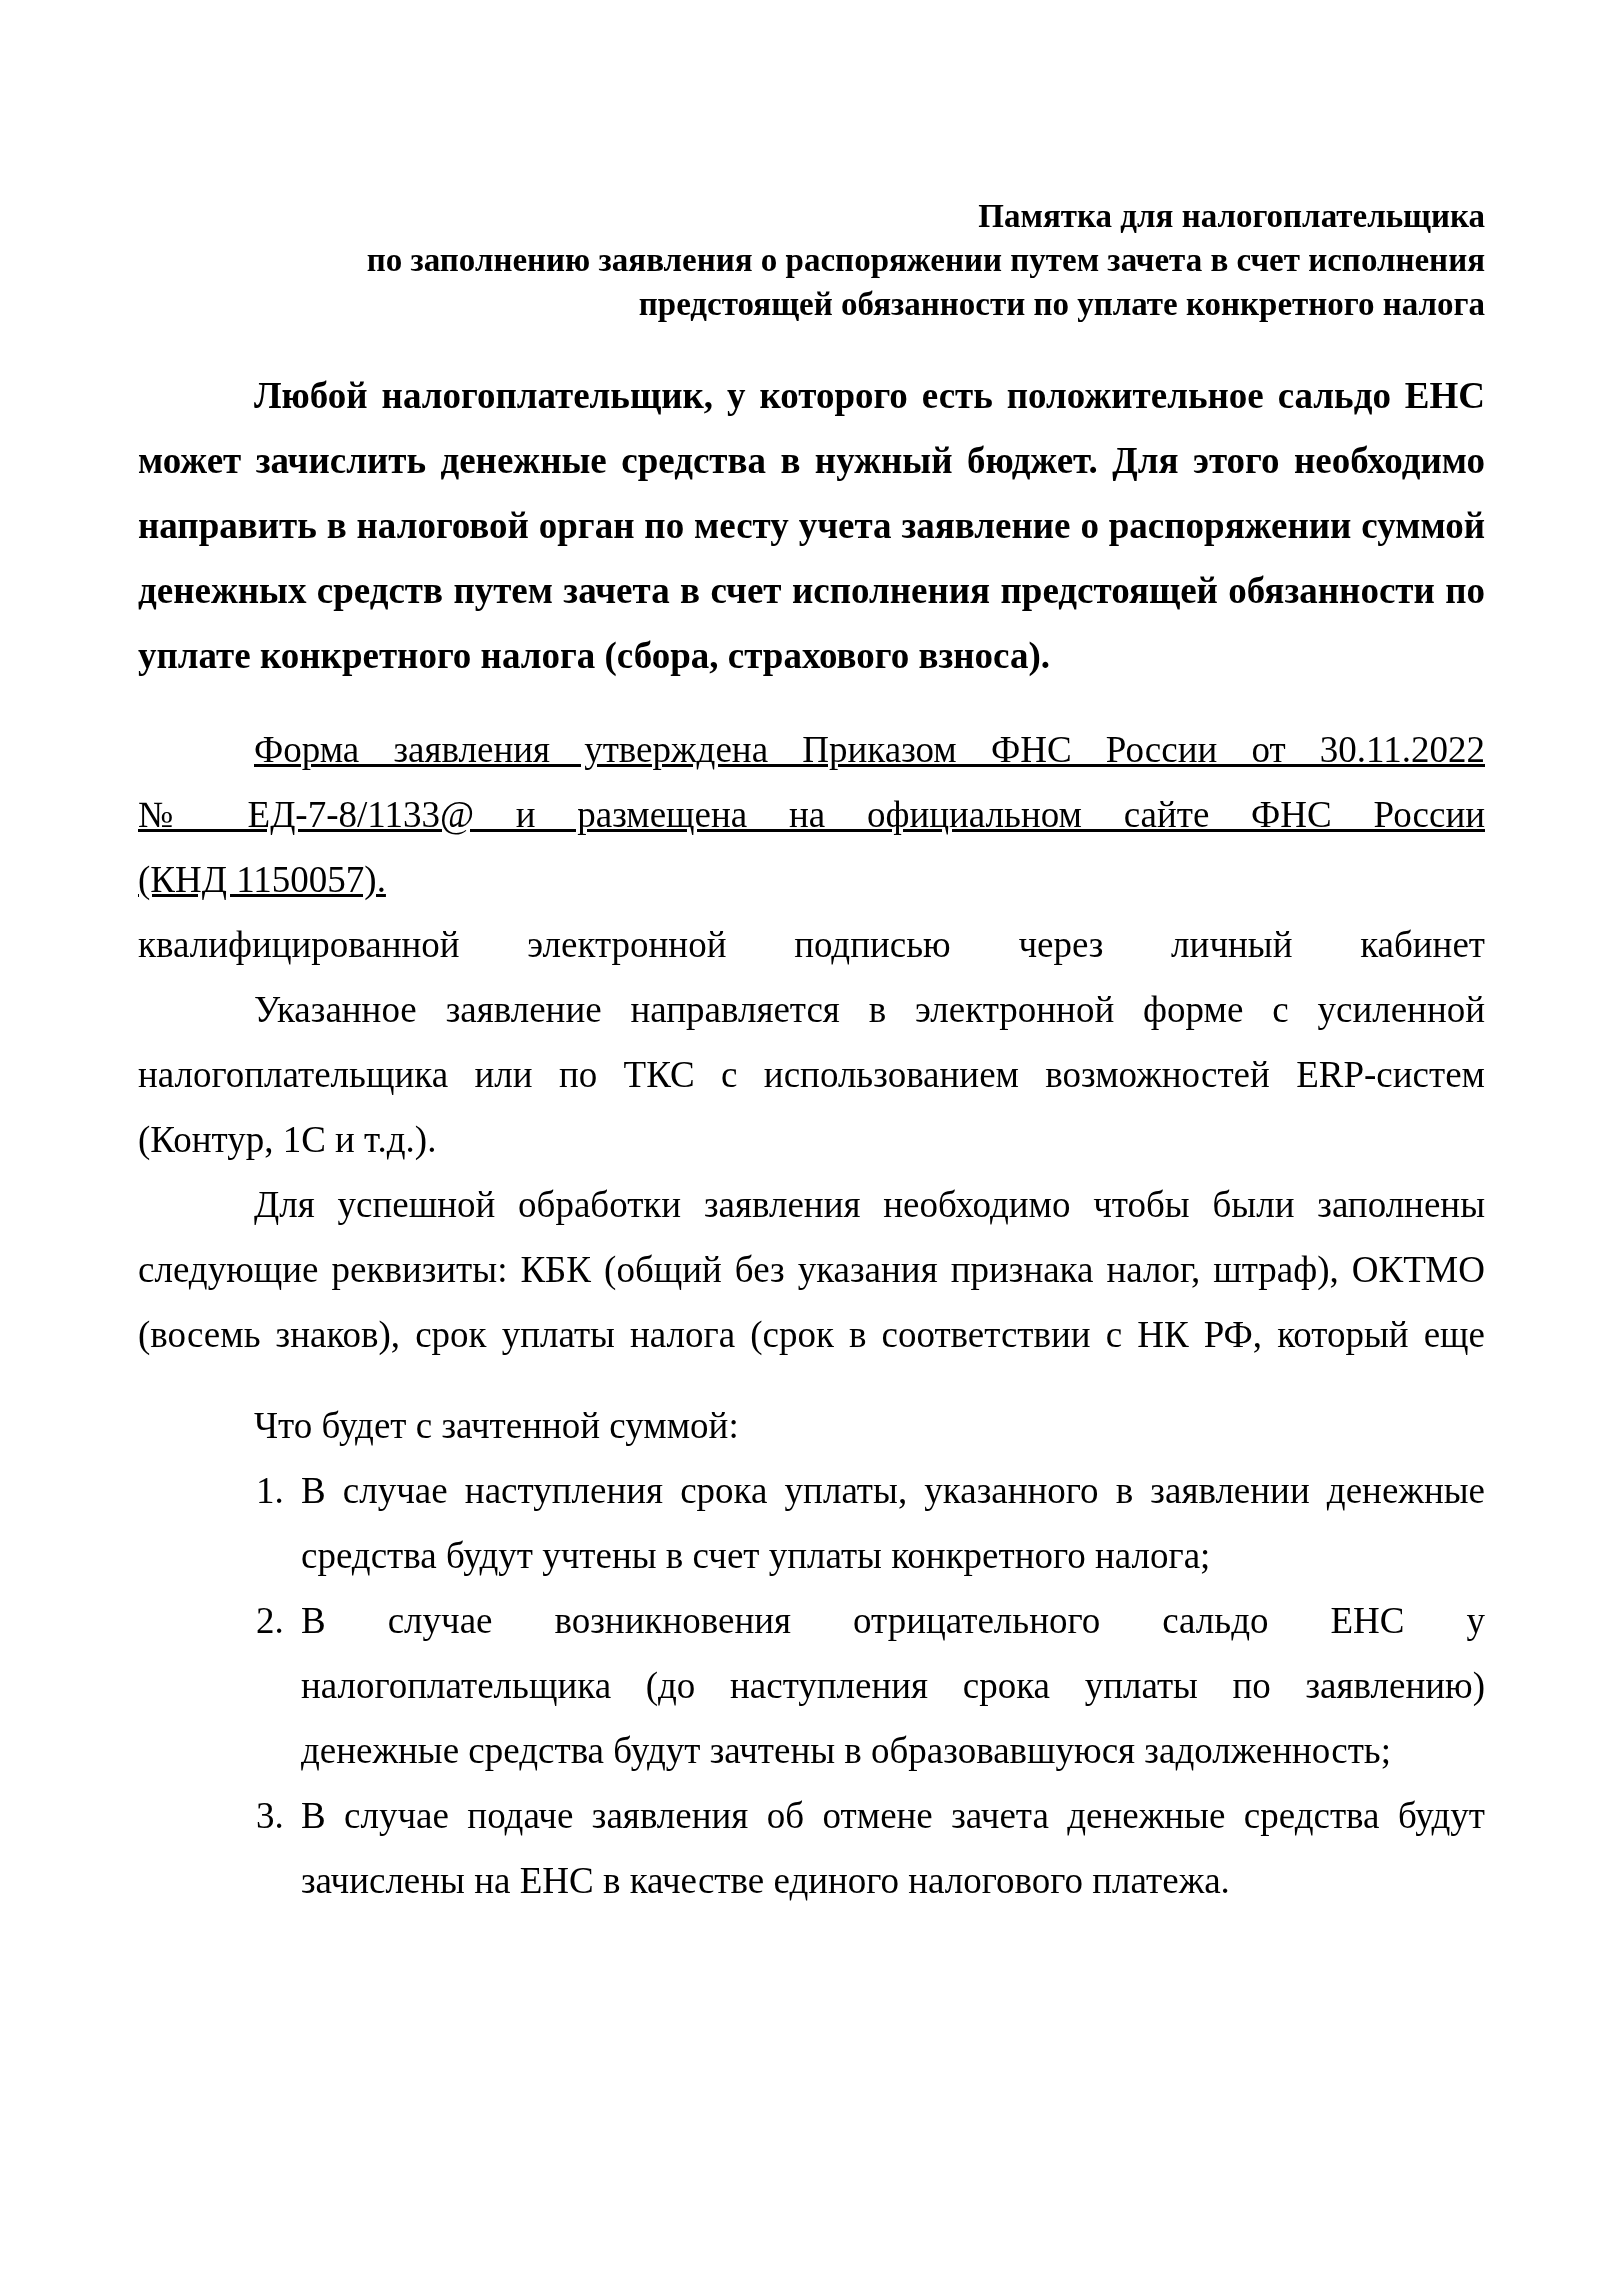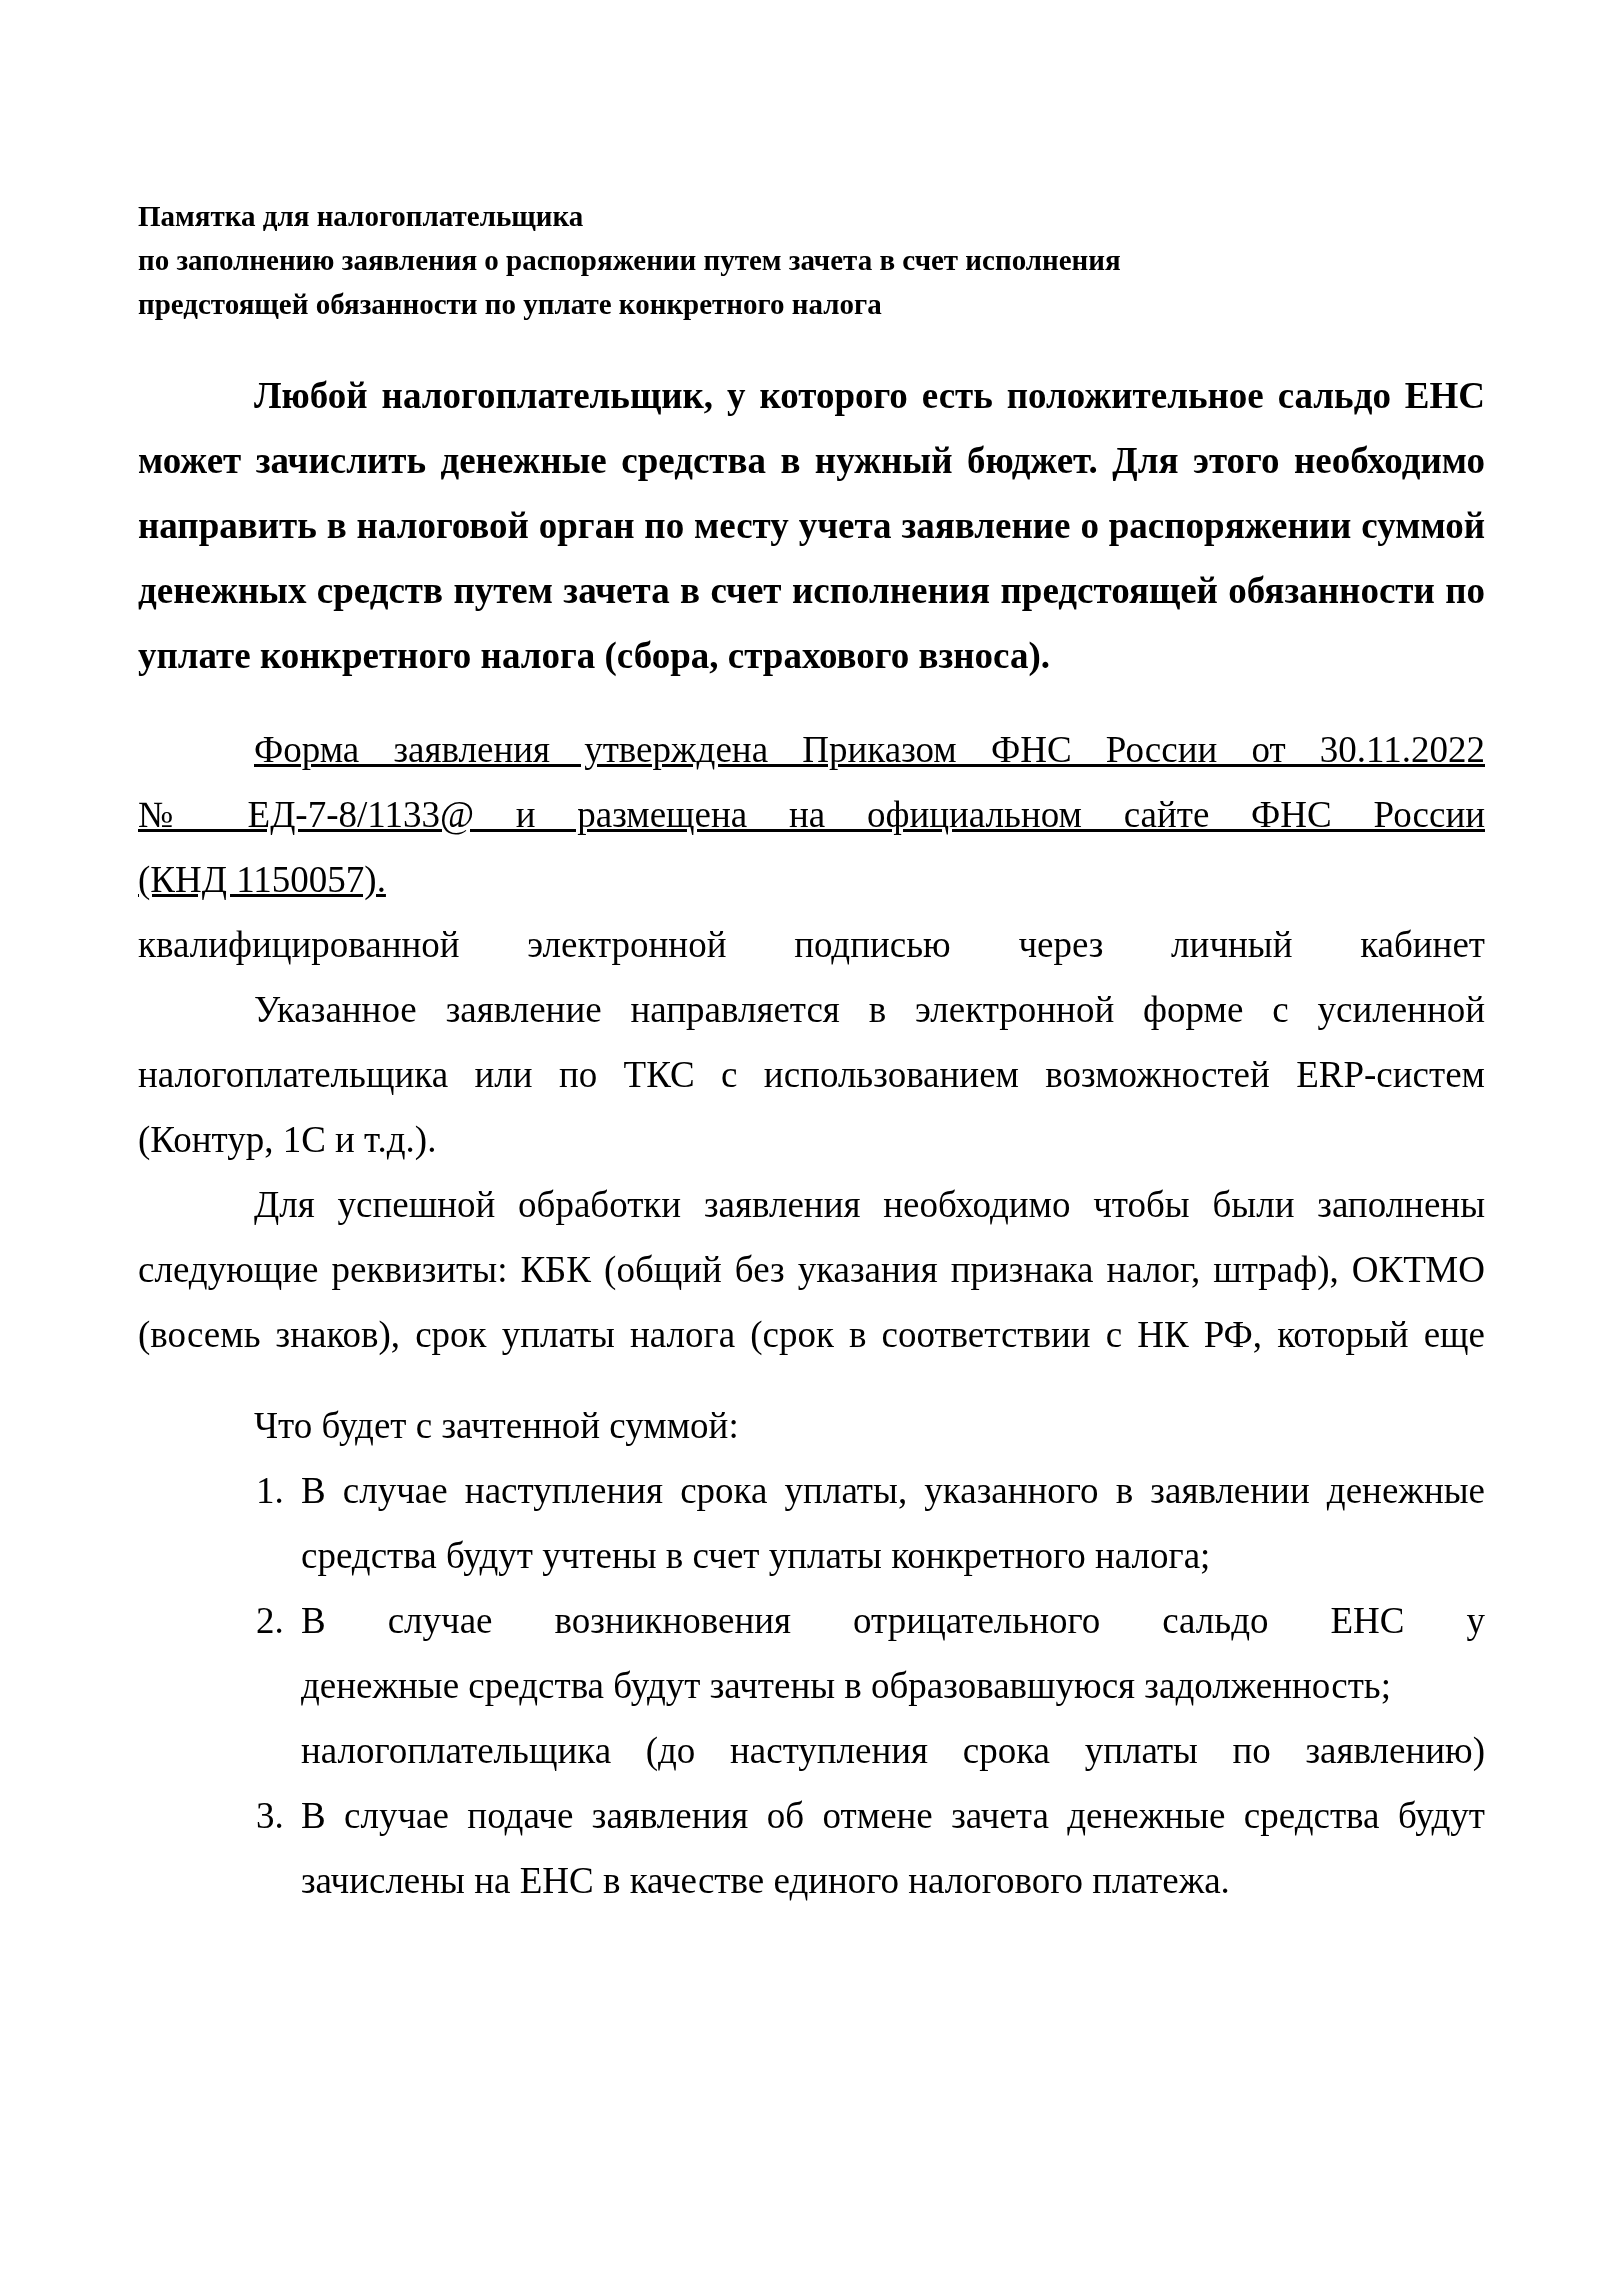--- a/index.html
+++ b/index.html
@@ -12,24 +12,24 @@
     width: 1623px;
     height: 2295px;
     background: #ffffff;
     box-sizing: border-box;
     padding: 194px 138px 0 138px;
     font-family: "Liberation Serif", "DejaVu Serif", serif;
     color: #000000;
     overflow: hidden;
   }
   .doc-title {
-    font-size: 29px;
+    font-size: 33px;
     font-weight: bold;
     line-height: 44px;
-    text-align: left;
+    text-align: right;
   }
   .body-text {
     font-size: 37px;
     line-height: 65px;
   }
   .para { margin: 0; }
   .para.sp-after-title { margin-top: 37px; font-weight: bold; }
   .para.sp-extra { margin-top: 29.4px; text-decoration: underline; }
   .intro-line { margin-top: 26px; }
   .line {
@@ -100,22 +100,22 @@
 
       <div class="list-item">
         <span class="num">1.</span>
         <div class="line">В случае наступления срока уплаты, указанного в заявлении денежные</div>
         <div class="line last">средства будут учтены в счет уплаты конкретного налога;</div>
       </div>
 
       <div class="list-item">
         <span class="num">2.</span>
         <div class="line">В случае возникновения отрицательного сальдо ЕНС у</div>
+        <div class="line">налогоплательщика (до наступления срока уплаты по заявлению)</div>
         <div class="line last">денежные средства будут зачтены в образовавшуюся задолженность;</div>
-        <div class="line">налогоплательщика (до наступления срока уплаты по заявлению)</div>
       </div>
 
       <div class="list-item">
         <span class="num">3.</span>
         <div class="line">В случае подаче заявления об отмене зачета денежные средства будут</div>
         <div class="line last">зачислены на ЕНС в качестве единого налогового платежа.</div>
       </div>
 
     </div>
 

